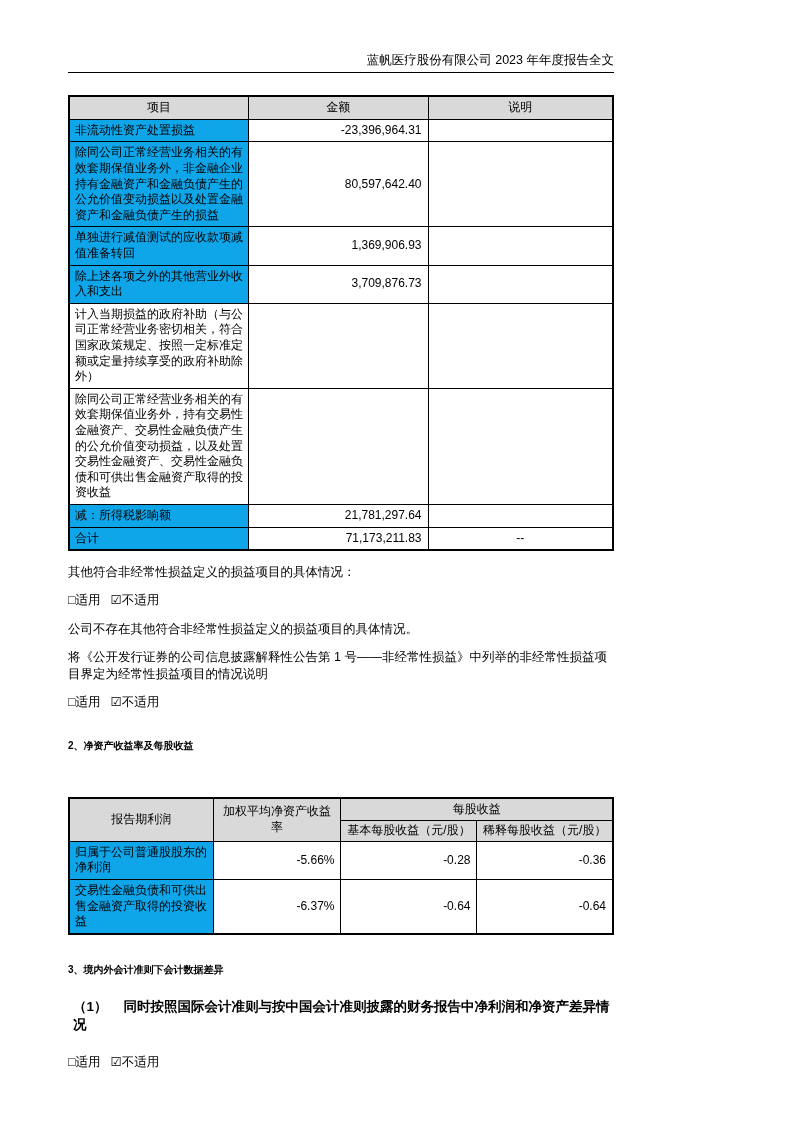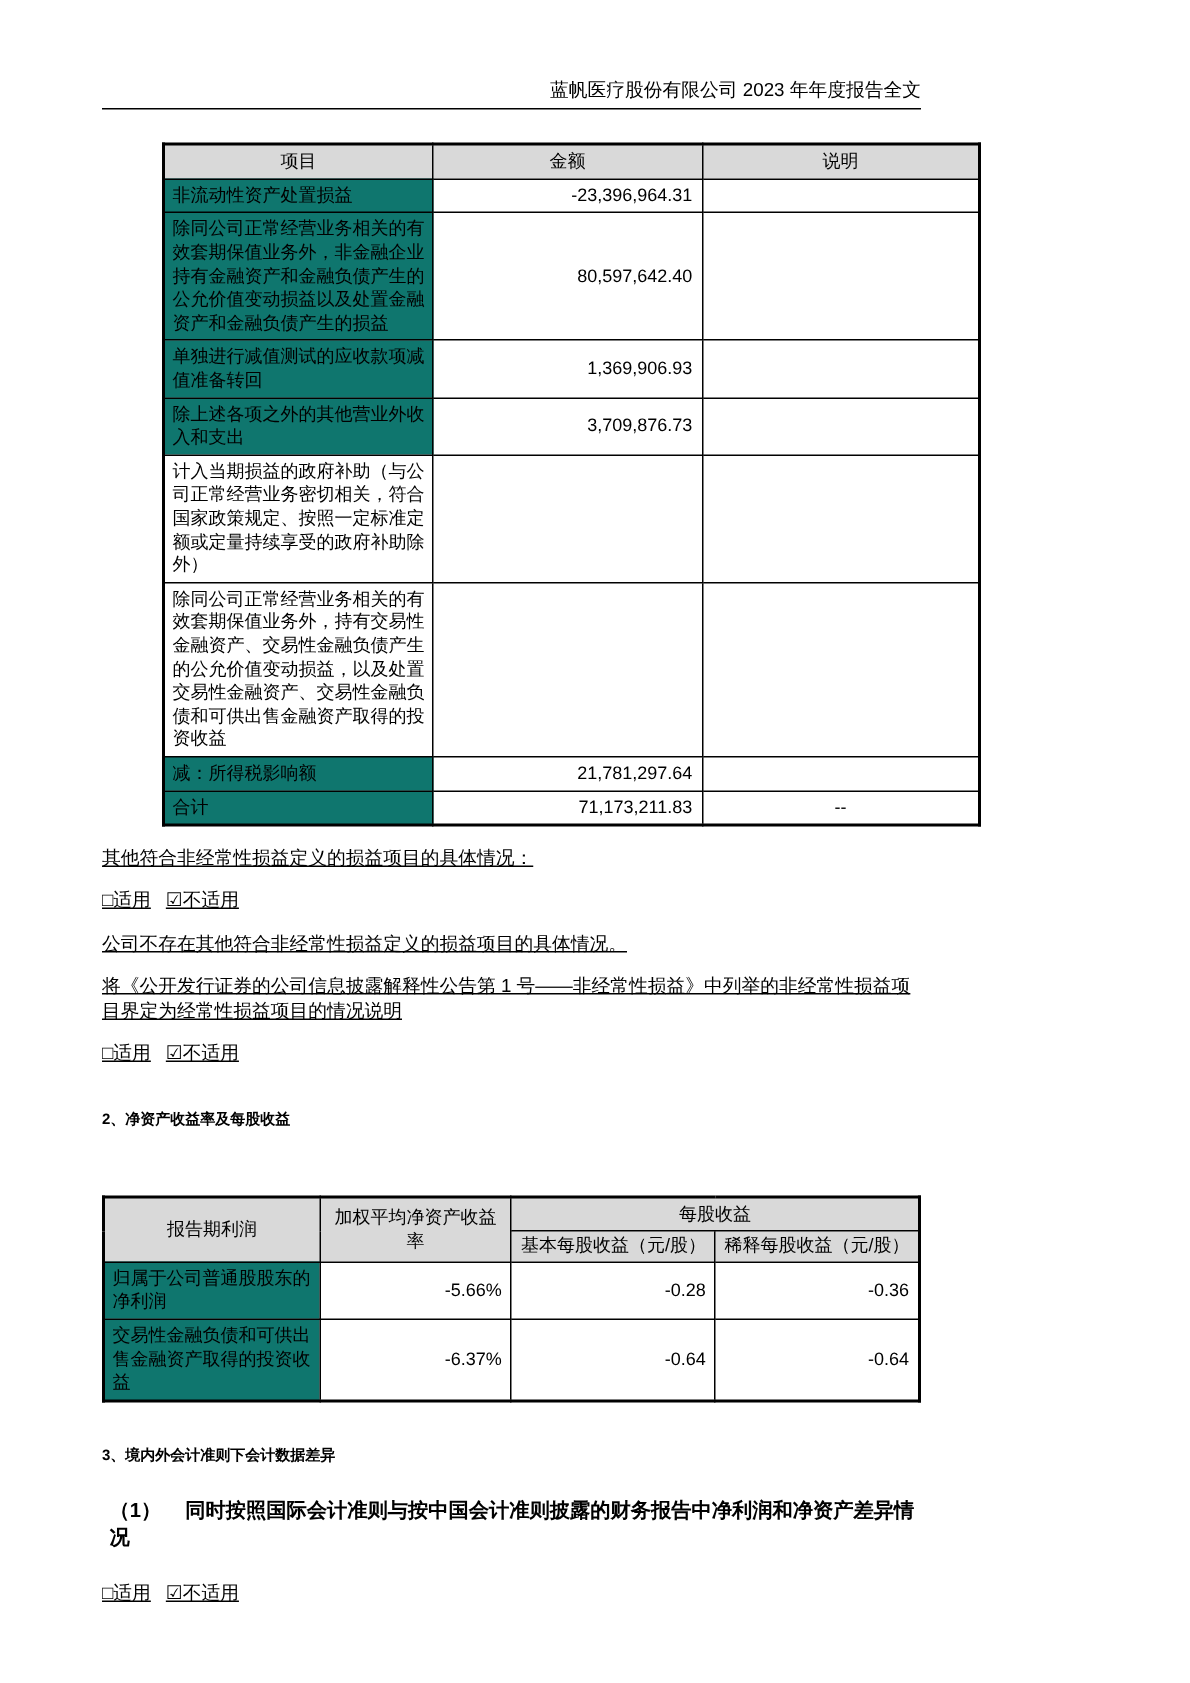--- a/index.html
+++ b/index.html
@@ -26,45 +26,44 @@
     font-size: 12.5px;
     line-height: 1.3;
   }
   table {
     border-collapse: collapse;
     width: 100%;
     border: 2px solid #000000;
     font-size: 12px;
     table-layout: fixed;
   }
-  .t1 { margin-top: 22px; margin-left: 40px; }
+  .t1 { margin-top: 22px; }
   .t2 { margin-top: 44px; }
   th, td {
     border: 1px solid #000000;
     padding: 3px 5px;
     line-height: 1.3;
     vertical-align: middle;
     word-wrap: break-word;
   }
   th {
     background: #d9d9d9;
     font-weight: normal;
     text-align: center;
   }
-  td.shaded { background: #0f766e; }
+  td.shaded { background: #0ea5e9; }
   td.item { text-align: left; }
   td.num { text-align: right; padding-right: 6px; }
   td.note { text-align: left; }
   td.center { text-align: center; }
   .t2 th.sub { padding: 2px 4px; }
   .para {
     font-size: 12.5px;
     line-height: 1.38;
     margin-top: 11px;
-    text-decoration: underline;
   }
   .para.first-after-table { margin-top: 13px; }
   .checkline { letter-spacing: 0; }
   .checkline .cb2 { margin-left: 10px; }
   .heading {
     font-size: 10px;
     font-weight: bold;
     margin-top: 27px;
   }
   .heading.s2 { margin-top: 27px; }

